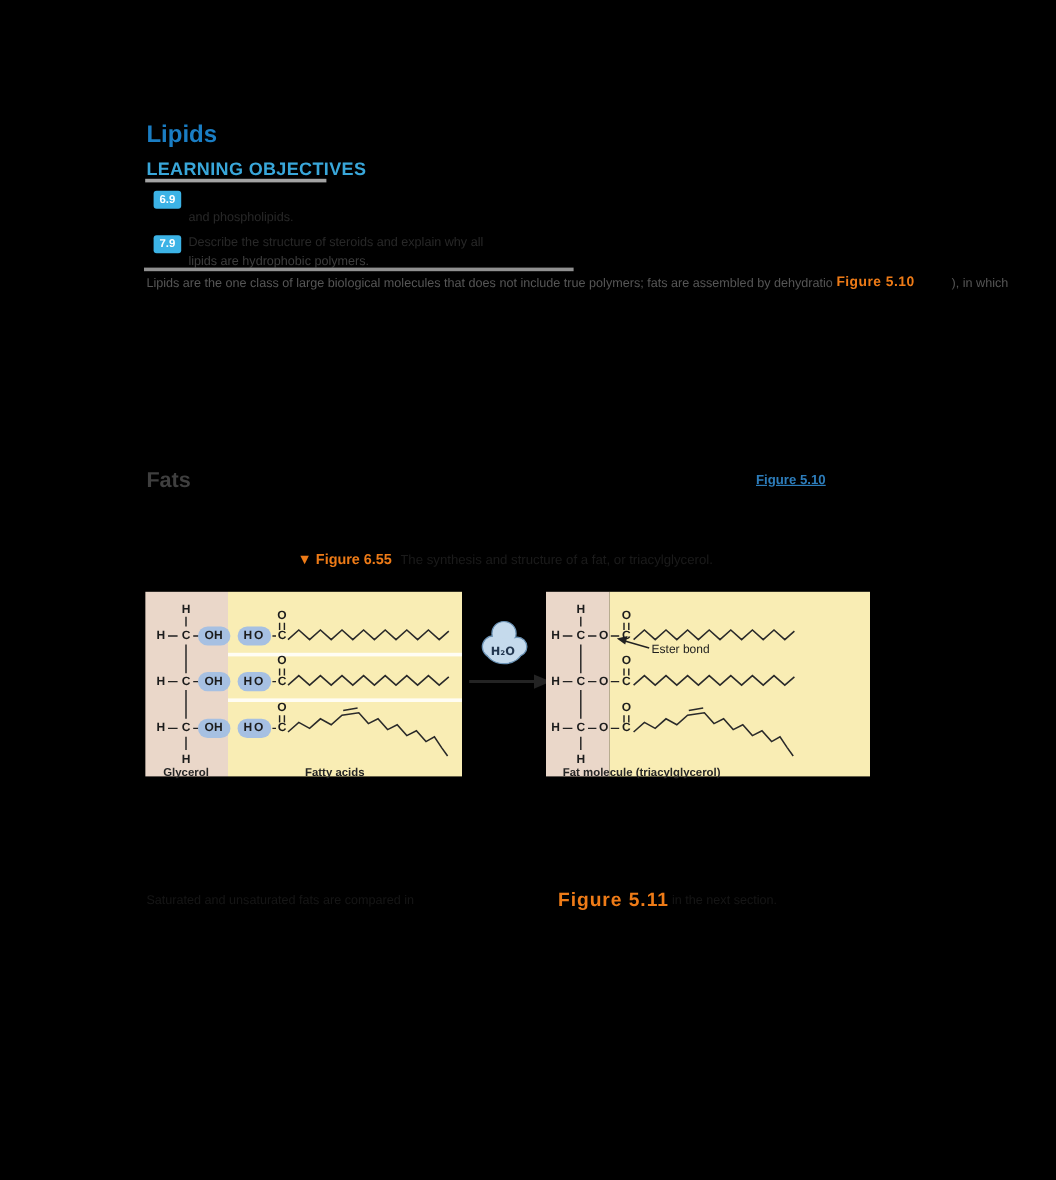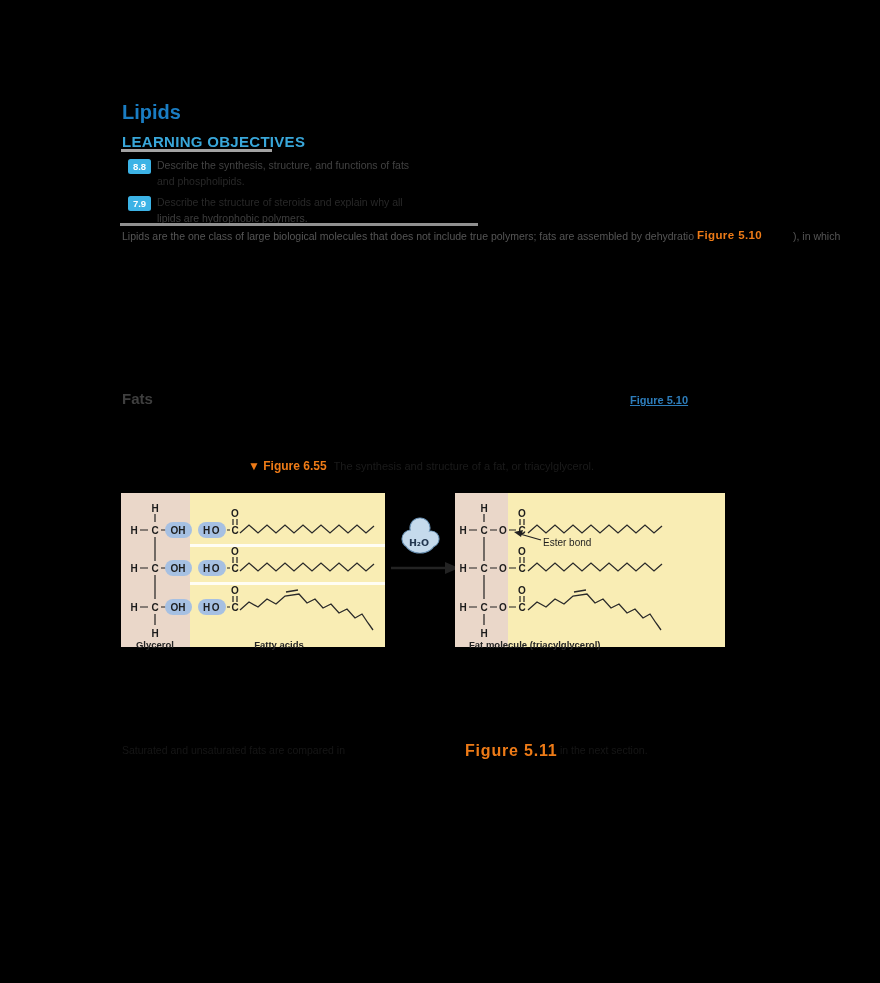--- a/index.html
+++ b/index.html
@@ -18,21 +18,21 @@
 
   .smear{position:absolute;font-size:10.5px;white-space:nowrap;overflow:hidden;color:#565656;}
   .pre-intro{left:122px;top:230px;width:572px;}
   .post-intro{left:793px;top:230px;width:67px;}
   .olink{position:absolute;color:#ee7b17;font-weight:bold;text-decoration:none;white-space:nowrap;}
   .intro-link{left:697px;top:229px;font-size:11.5px;letter-spacing:.4px;}
   .below-pre{left:122px;top:744px;width:340px;color:#161616;}
   .below-link{left:465px;top:742px;font-size:16px;letter-spacing:.8px;}
   .below-post{left:560px;top:744px;width:300px;color:#161616;}
 
-  .fats-heading{position:absolute;left:122px;top:390px;font-size:15px;font-weight:bold;color:#3f3f3f;}
+  .fats-heading{position:absolute;left:122px;top:390px;font-size:18px;font-weight:bold;color:#3f3f3f;}
   .blink{position:absolute;left:630px;top:394px;font-size:11px;font-weight:bold;color:#2d7dbb;text-decoration:underline;white-space:nowrap;}
 
   .fig-caption-row{position:absolute;left:248px;top:459px;display:flex;gap:7px;align-items:baseline;}
   .fig-label{color:#ee7b17;font-weight:bold;font-size:12px;white-space:nowrap;}
   .fig-cap-text{color:#1b1b1b;font-size:11px;white-space:nowrap;overflow:hidden;max-width:480px;}
 
   .figure{position:absolute;left:121px;top:493px;width:604px;height:160px;}
   .panel{position:absolute;top:0;height:157px;overflow:hidden;}
   .bg{position:absolute;top:0;height:154px;}
   .beige{background:#ead7c9;}
@@ -54,22 +54,21 @@
 </style>
 </head>
 <body>
 
 <div class="page">
 
   <h1 class="title">Lipids</h1>
   <div class="obj-header">LEARNING OBJECTIVES</div>
   <div class="obj-underline"></div>
 
-  <div class="badge" style="top:159px">8.8</div>
-  <div class="obj-line c1" style="top:159px">Describe the synthesis, structure, and functions of fats</div>
+  <div class="badge" style="top:159px">6.9</div>
   <div class="obj-line c2" style="top:175px">and phospholipids.</div>
   <div class="badge" style="top:196px">7.9</div>
   <div class="obj-line c2" style="top:196px">Describe the structure of steroids and explain why all</div>
   <div class="obj-line c3" style="top:212px">lipids are hydrophobic polymers.</div>
 
   <div class="divider"></div>
 
   <span class="smear pre-intro">Lipids are the one class of large biological molecules that does not include true polymers; fats are assembled by dehydration reactions (see</span>
   <a class="olink intro-link">Figure 5.10</a>
   <span class="smear post-intro">), in which</span>

